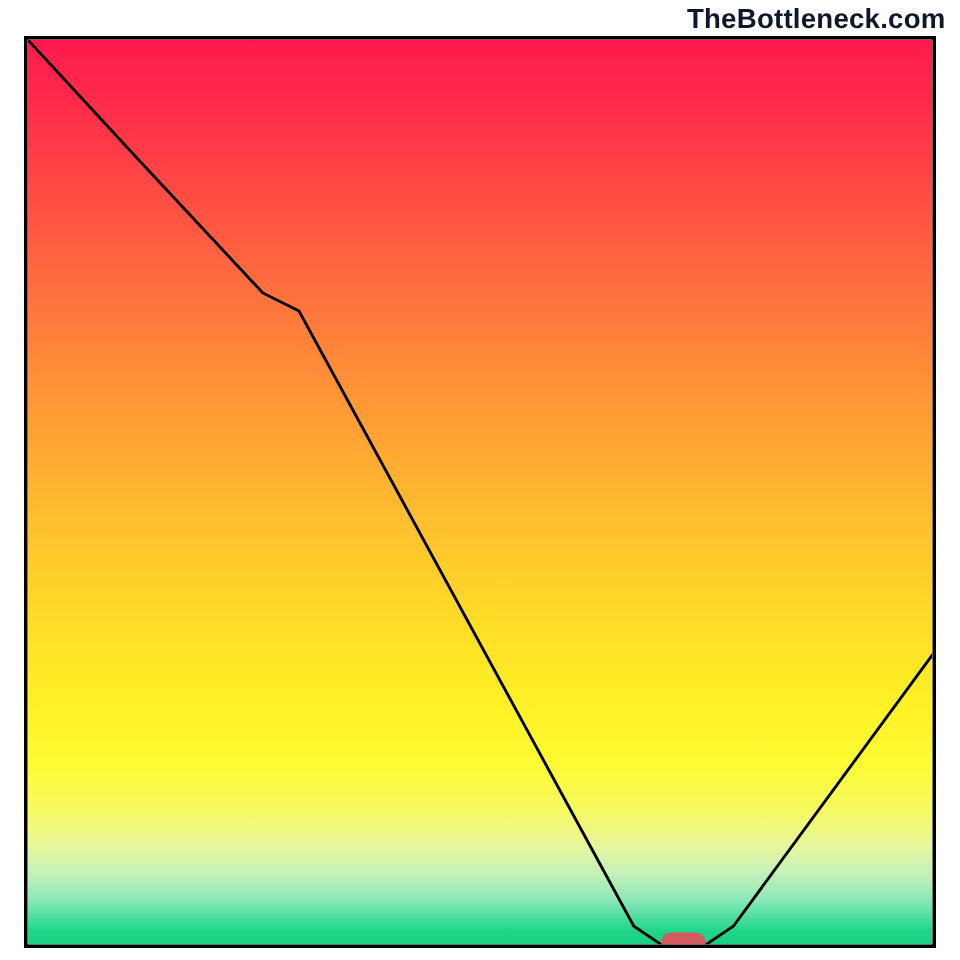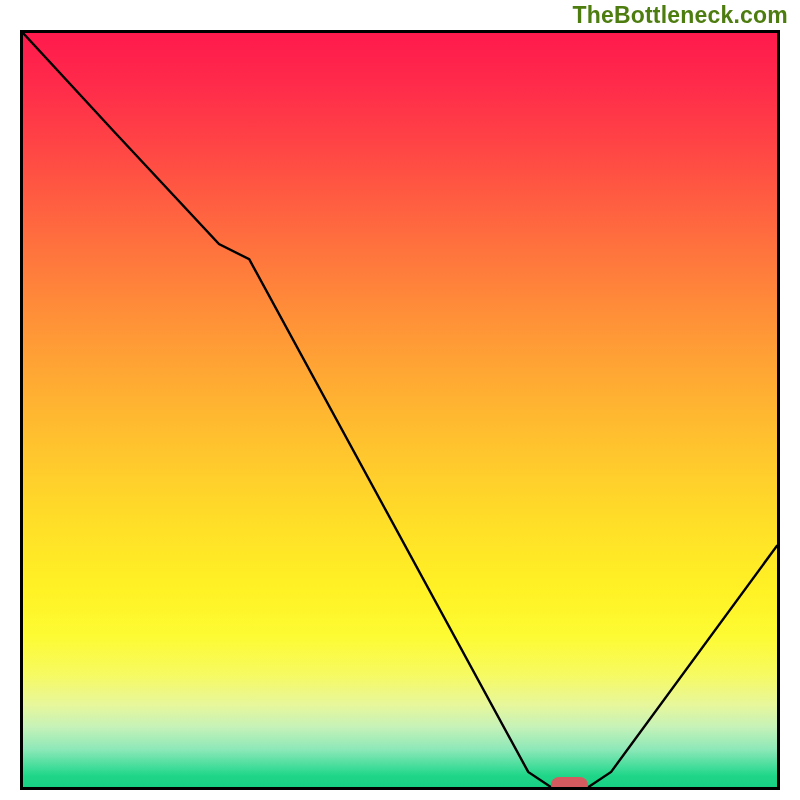--- a/index.html
+++ b/index.html
@@ -14,21 +14,21 @@
     position: relative;
     width: 800px;
     height: 800px;
   }
   .watermark {
     position: absolute;
     top: 2px;
     right: 12px;
     font-size: 23px;
     font-weight: 600;
-    color: #4d7c0f;
+    color: #0f172a;
     letter-spacing: 0.2px;
   }
   .frame {
     position: absolute;
     left: 20px;
     top: 30px;
     width: 760px;
     height: 760px;
     border: 3px solid #000;
     box-sizing: border-box;

